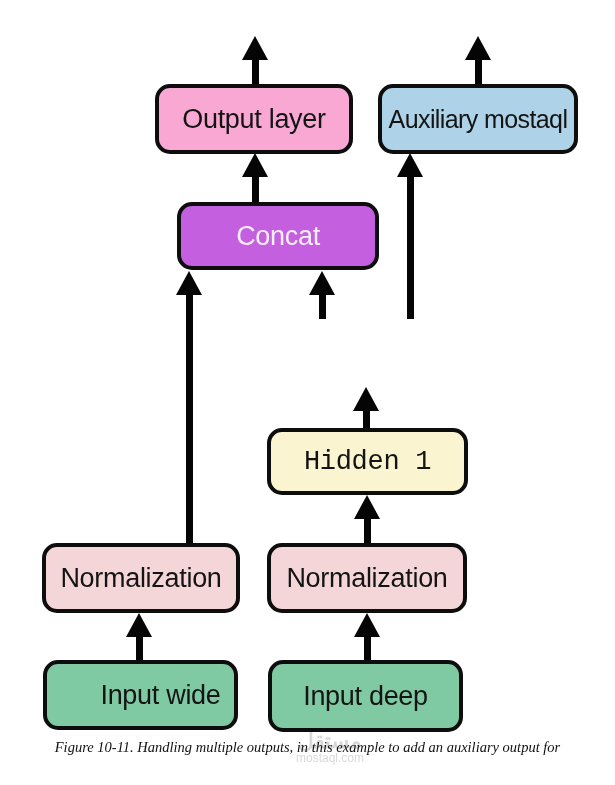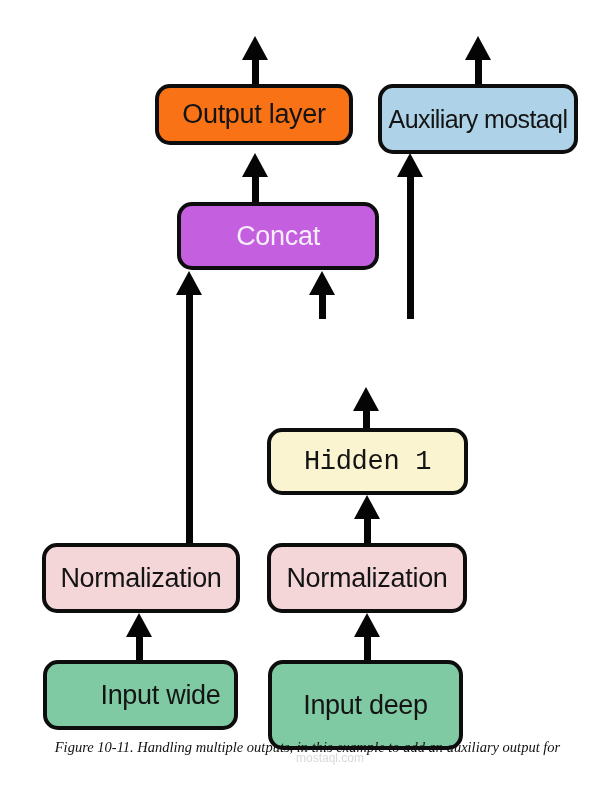--- a/index.html
+++ b/index.html
@@ -110,36 +110,36 @@
   </div>
   <div class="arrow" style="left:126px; top:613px; height:48px;">
     <span class="head"></span>
       <span class="stem"></span>
   </div>
   <div class="arrow" style="left:354px; top:613px; height:48px;">
     <span class="head"></span>
       <span class="stem"></span>
   </div>
 
-  <div class="node" style="left: 155px; top: 84px; width: 198px; height: 61px; background-color: #f97316; color: rgb(20, 20, 20);">Output layer</div>
+  <div class="node" style="left: 155px; top: 84px; width: 198px; height: 70px; background-color: #f9a8d4; color: rgb(20, 20, 20);">Output layer</div>
 
   <div class="node tight" style="left: 378px; top: 84px; width: 200px; height: 70px; background-color: rgb(174, 211, 232); color: rgb(20, 20, 20);">Auxiliary mostaql</div>
 
   <div class="node" style="left: 153px; top: 202px; width: 202px; height: 68px; background-color: rgb(196, 95, 224); color: rgb(247, 238, 249); margin-left: 24px;">Concat</div>
 
 
   <div class="node" style="left: 267px; top: 428px; width: 201px; height: 67px; background-color: rgb(250, 244, 208); color: rgb(20, 20, 20); font-family: Liberation Mono, monospace;">Hidden 1</div>
 
   <div class="node" style="left: 42px; top: 543px; width: 198px; height: 70px; background-color: rgb(244, 214, 216); color: rgb(20, 20, 20);">Normalization</div>
 
   <div class="node" style="left: 267px; top: 543px; width: 200px; height: 70px; background-color: rgb(244, 214, 216); color: rgb(20, 20, 20);">Normalization</div>
 
   <div class="node" style="left: 43px; top: 660px; width: 195px; height: 70px; background-color: rgb(127, 201, 163); color: rgb(20, 20, 20); padding-left: 40px;">Input wide</div>
 
-  <div class="node" style="left: 268px; top: 660px; width: 195px; height: 90px; background-color: rgb(127, 201, 163); color: rgb(20, 20, 20);">Input deep</div>
+  <div class="node" style="left: 268px; top: 660px; width: 195px; height: 72px; background-color: rgb(127, 201, 163); color: rgb(20, 20, 20);">Input deep</div>
 
   <div id="watermark">
     <div class="wm-ar">مستقل</div>
     <div class="wm-dom">mostaql.com</div>
   </div>
 
   <div id="caption">
     <div>Figure 10-11. Handling multiple outputs, in this example to add an auxiliary output for</div>
   </div>
 

